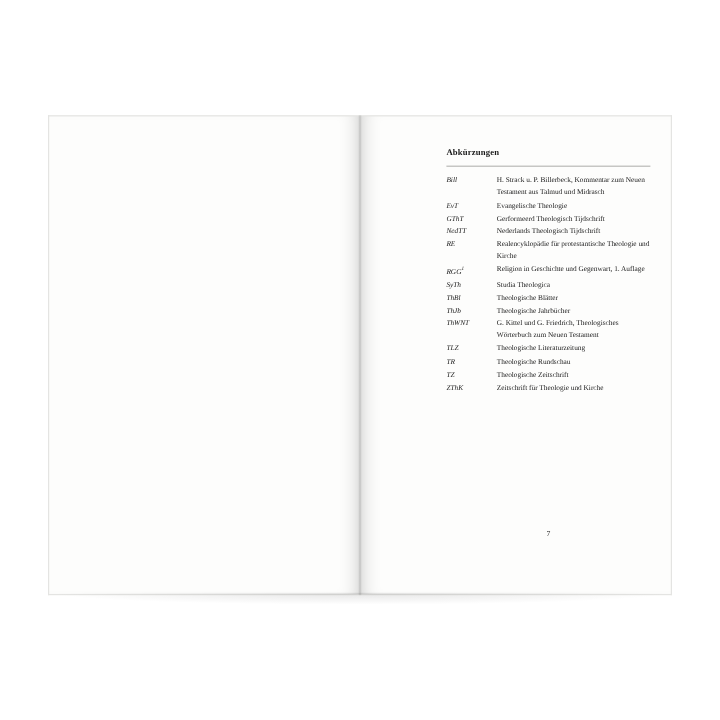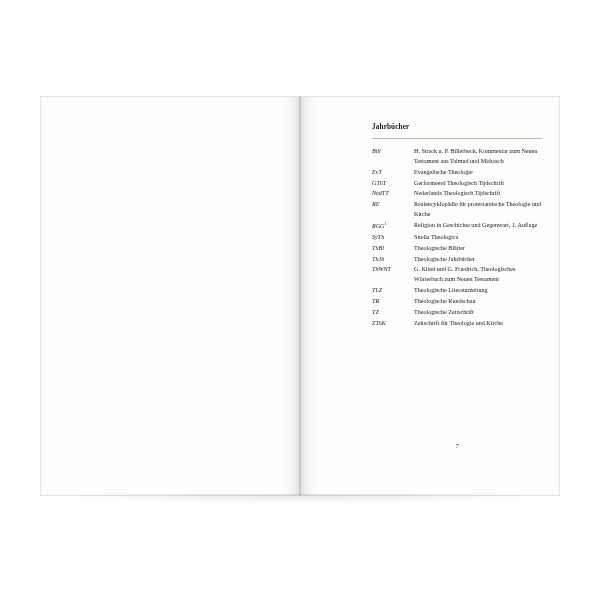--- a/index.html
+++ b/index.html
@@ -122,21 +122,21 @@
 
 <div id="page">
 
   <div class="book">
 
     <div class="page-left"></div>
 
     <div class="page-right">
 
       <div class="content">
-        <div class="heading">Jahrbücher</div>
+        <div class="heading">Abkürzungen</div>
         <div class="rule"></div>
 
         <table class="abbrev">
           <tbody>
               <tr>
                 <td class="abbr">Bill</td>
                 <td class="desc">H. Strack u. P. Billerbeck, Kommentar zum Neuen Testament aus Talmud und Midrasch</td>
               </tr>
               <tr>
                 <td class="abbr">EvT</td>

